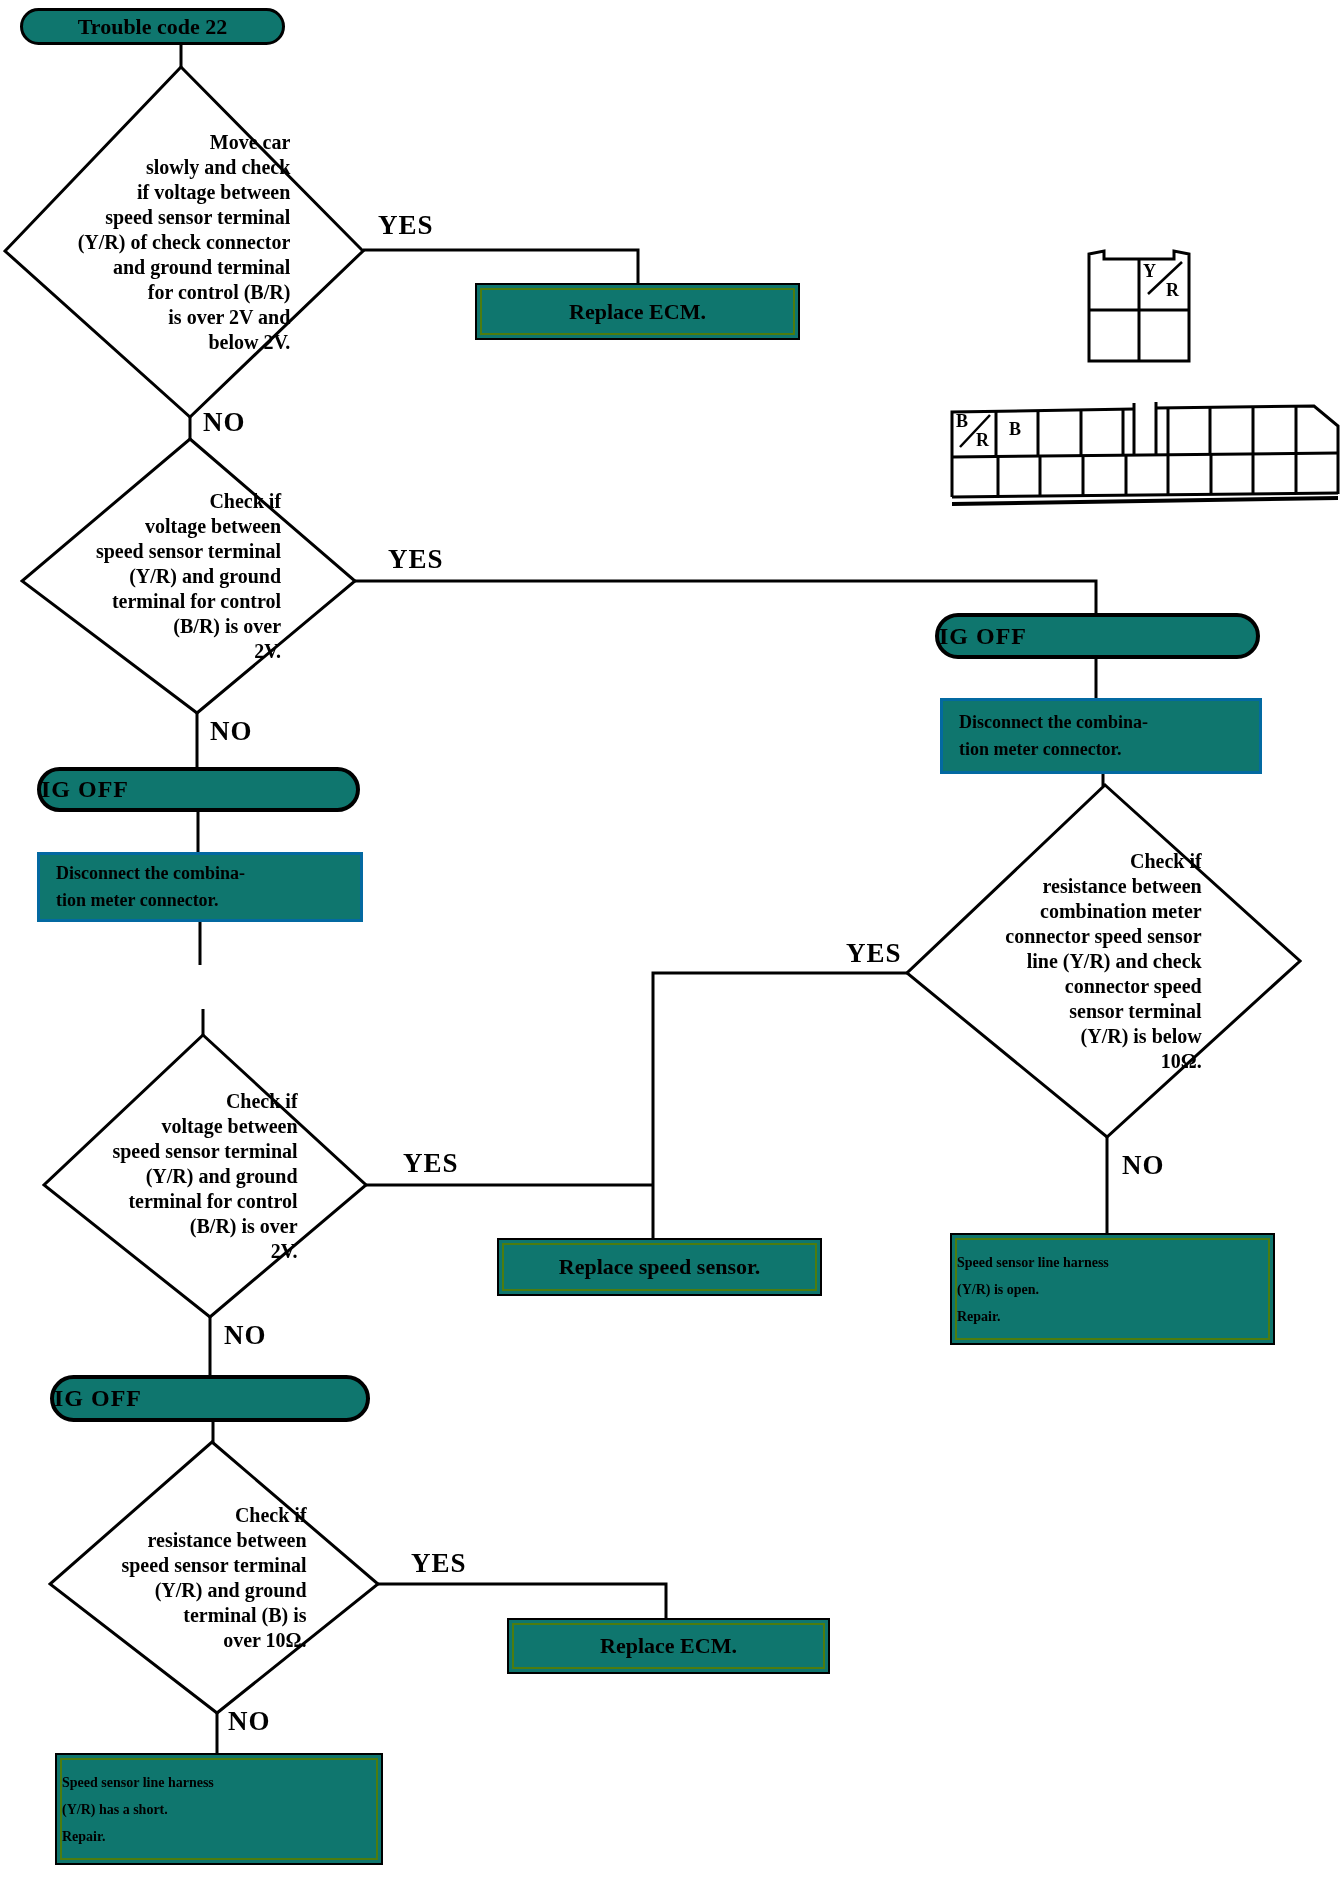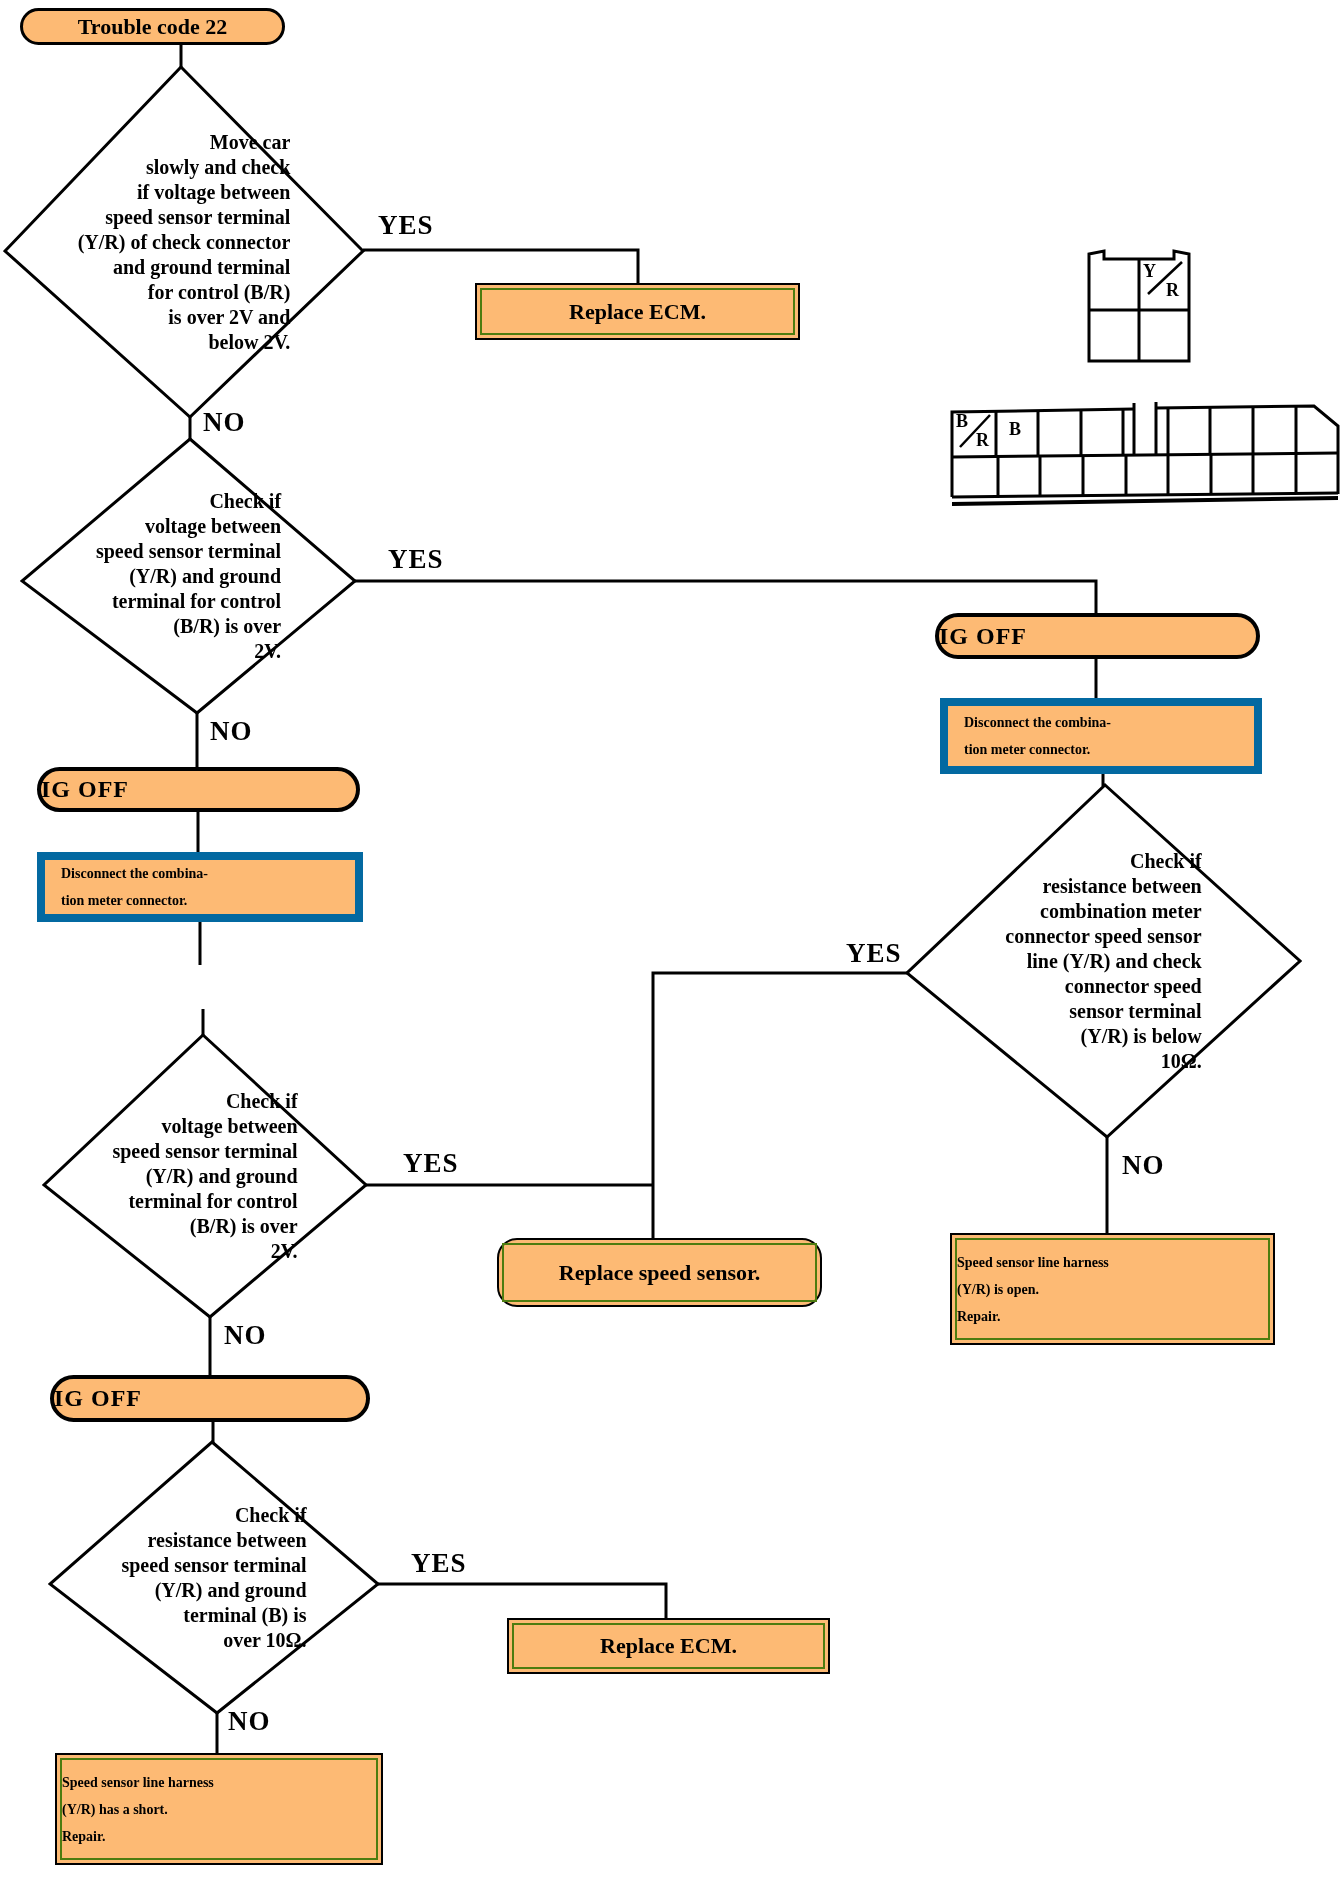--- a/index.html
+++ b/index.html
@@ -1,25 +1,25 @@
 <!DOCTYPE html>
 <html><head>
 <meta charset="utf-8">
 <style>
   html,body{margin:0;padding:0;background:#fff;}
   #page{position:relative;width:1344px;height:1894px;background:#ffffff;
         font-family:"Liberation Serif","DejaVu Serif",serif;color:#000;overflow:hidden;}
   svg.edges{position:absolute;left:0;top:0;z-index:0;}
-  .node{position:absolute;box-sizing:border-box;z-index:2;background:#fdba74;}
+  .node{position:absolute;box-sizing:border-box;z-index:2;background:#0f766e;}
   .terminal{border:3px solid #000;border-radius:20px;display:flex;align-items:center;
             justify-content:center;font-weight:bold;font-size:22px;}
   .stadium{border:4px solid #000;border-radius:26px;display:flex;align-items:center;
            justify-content:flex-start;font-weight:bold;font-size:24px;letter-spacing:1px;}
-  .process{border:8px solid #0369a1;display:flex;align-items:center;font-weight:bold;
-           font-size:14px;line-height:27px;padding-left:16px;white-space:pre-line;}
+  .process{border:3px solid #0369a1;display:flex;align-items:center;font-weight:bold;
+           font-size:18px;line-height:27px;padding-left:16px;white-space:pre-line;}
   .result{border:2px solid #000;padding:3px;}
   .result>div{border:2px solid #4d7c0f;width:100%;height:100%;box-sizing:border-box;
               display:flex;align-items:center;font-weight:bold;font-size:22px;white-space:pre-line;}
   .result.center>div{justify-content:center;}
   .result.left>div{font-size:14px;line-height:27px;}
   .diamond{position:absolute;z-index:2;background:transparent;}
   .diamond svg{position:absolute;left:0;top:0;}
   .dtext{position:absolute;left:0;top:0;right:0;bottom:0;display:flex;align-items:center;
          justify-content:center;text-align:right;font-weight:bold;font-size:20px;
          line-height:25px;white-space:pre-line;}
@@ -129,21 +129,21 @@
     </svg>
     <div class="dtext">Check if
 voltage between
 speed sensor terminal
 (Y/R) and ground
 terminal for control
 (B/R) is over
 2V.</div>
   </div>
 
-  <div class="node result center" style="left:497px;top:1238px;width:325px;height:69px;border-radius:20px;">
+  <div class="node result center" style="left:497px;top:1238px;width:325px;height:58px;">
     <div>Replace speed sensor.</div>
   </div>
 
   <div class="node result left" style="left:950px;top:1233px;width:325px;height:112px;">
     <div>Speed sensor line harness
 (Y/R) is open.
 Repair.</div>
   </div>
 
   <div class="node stadium" style="left:50px;top:1375px;width:320px;height:47px;">

